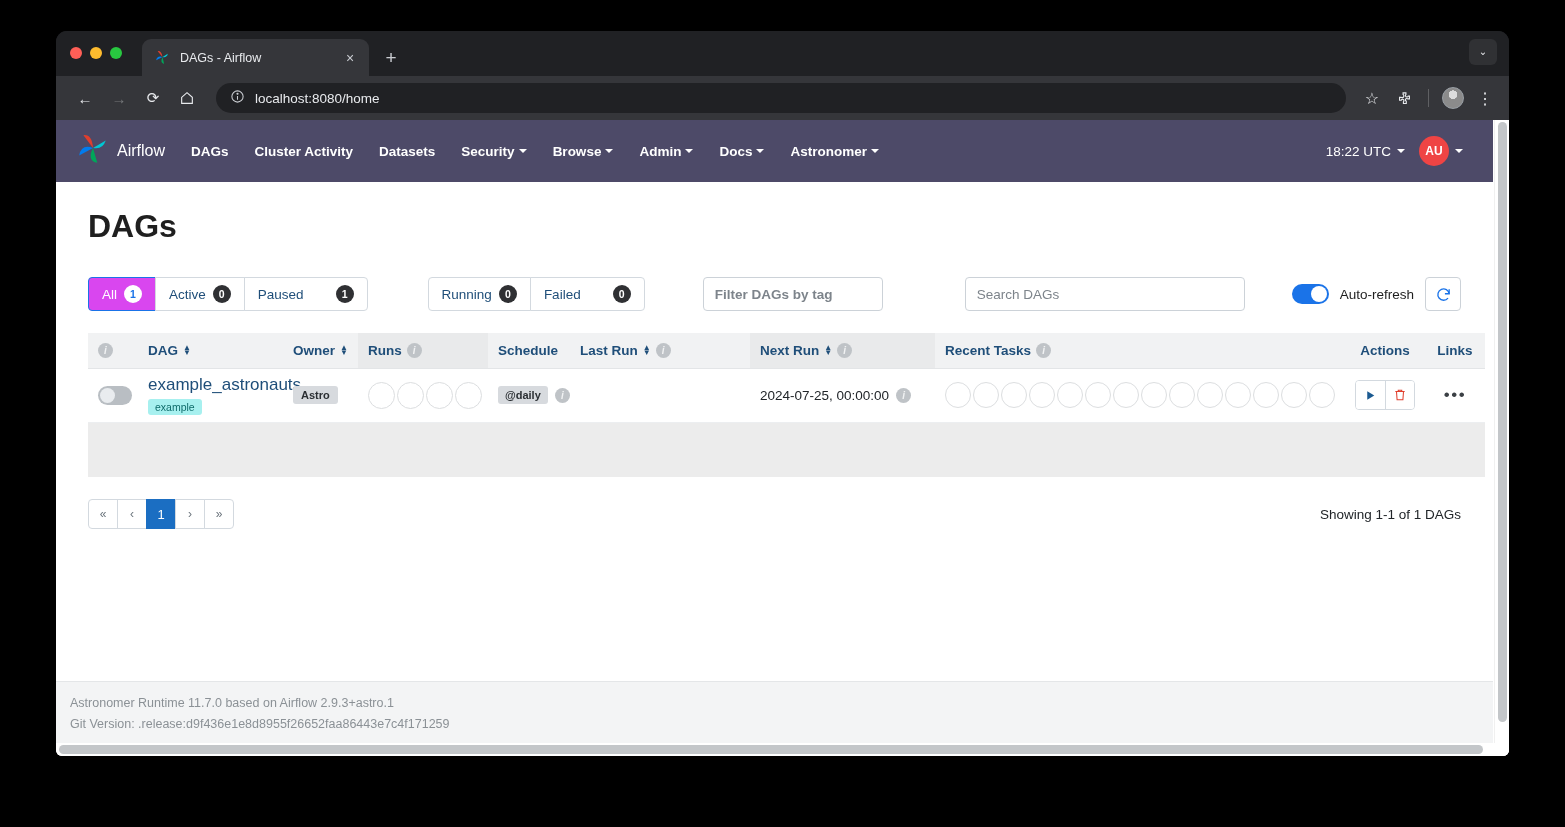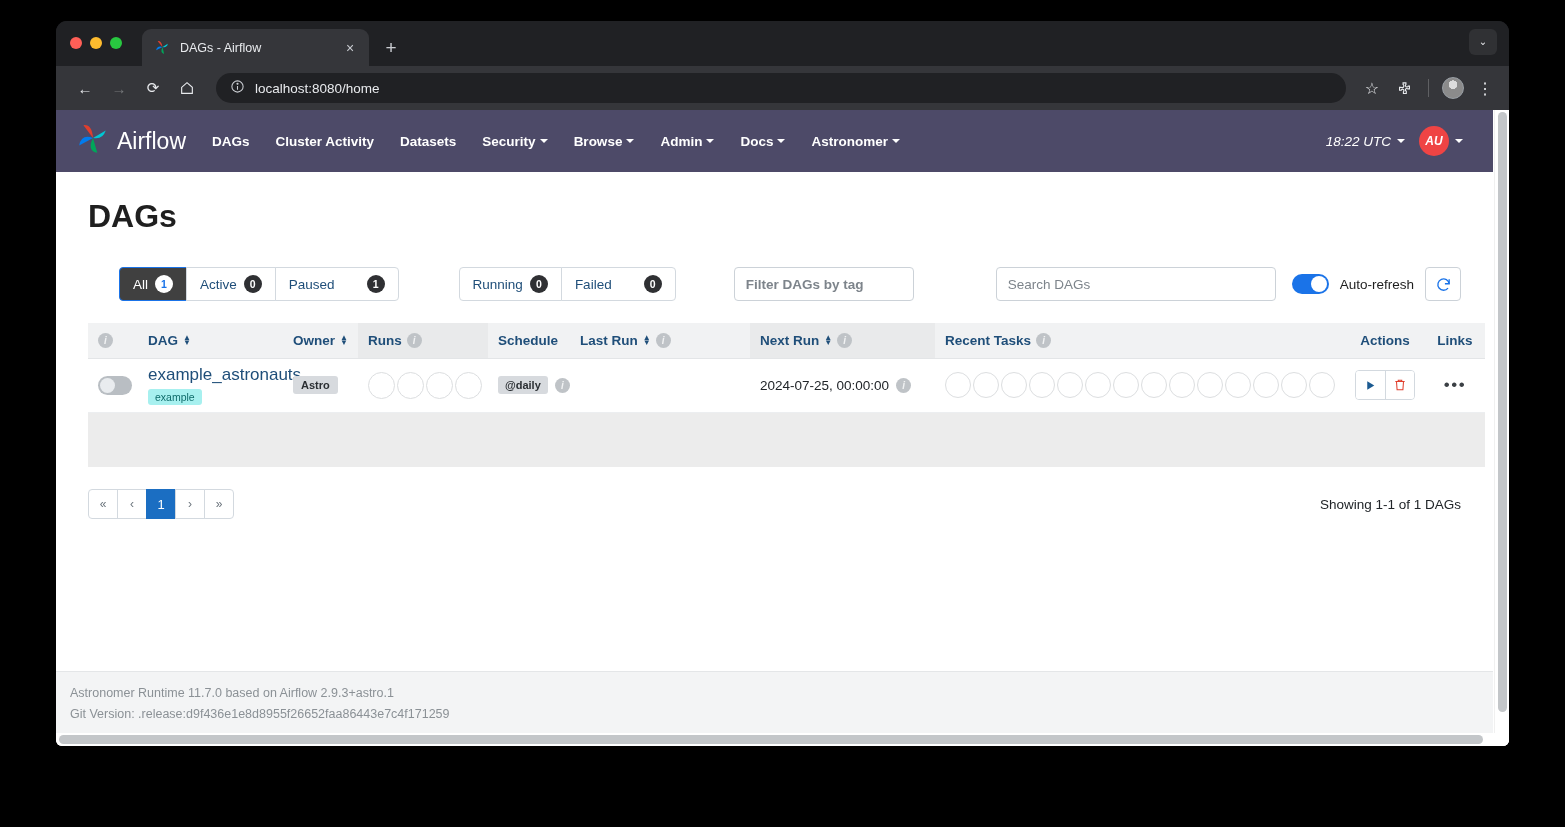--- a/index.html
+++ b/index.html
@@ -7,21 +7,21 @@
     margin: 0; padding: 0;
     width: 1565px; height: 827px;
     background: #000;
     font-family: "Liberation Sans", sans-serif;
     overflow: hidden;
   }
 
   
   #browser-window {
     position: absolute;
-    left: 56px; top: 21px;
+    left: 56px; top: 31px;
     width: 1453px; height: 725px;
     background: #202124;
     border-radius: 11px 11px 6px 6px;
     overflow: hidden;
     box-shadow: 0 14px 48px rgba(0,0,0,0.65);
   }
 
   
   #tab-strip {
     position: relative;
@@ -105,29 +105,29 @@
   }
   #page { width: 1437px; height: 625px; background: #fff; position: relative; }
 
   
   #af-nav {
     height: 62px; background: #4d4a68;
     display: flex; align-items: center;
     padding: 0 30px 0 20px;
   }
   #af-logo { display: flex; align-items: center; gap: 7px; margin-right: 26px; }
-  #af-logo .brand { color: #fff; font-size: 23px; }
+  #af-logo .brand { color: #fff; font-size: 16px; }
   .nav-links { display: flex; align-items: center; gap: 26px; flex: 1; }
   .nav-link {
     color: #fff; font-size: 13.5px; font-weight: bold;
     display: flex; align-items: center; gap: 4px;
     white-space: nowrap;
   }
   .caret { border-left: 4px solid transparent; border-right: 4px solid transparent; border-top: 4px solid #fff; }
-  #af-nav-right { display: flex; gap: 14px; font-style: italic; }
+  #af-nav-right { display: flex; gap: 14px; }
   .nav-time { color: #fff; font-size: 13.5px; display: flex; align-items: center; gap: 6px; }
   .avatar-circle {
     width: 30px; height: 30px; border-radius: 50%;
     background: #ef4444; color: #fff;
     font-size: 12px; font-weight: bold;
     display: flex; align-items: center; justify-content: center;
   }
 
   
   #content { padding: 26px 32px 0 32px; }
@@ -137,21 +137,21 @@
   .btn-group { display: flex; }
   .filter-btn {
     height: 34px; padding: 0 13px;
     border: 1px solid #d3d9df; background: #fff;
     display: flex; align-items: center; gap: 7px;
     font-size: 13.5px; color: #1f4e79;
     margin-left: -1px;
   }
   .filter-btn:first-child { margin-left: 0; border-radius: 4px 0 0 4px; }
   .filter-btn:last-child { border-radius: 0 4px 4px 0; gap: 32px; }
-  .filter-btn.active { background: #404040; border-color: #1a73e8; color: #fff; margin-left: 31px; }
+  .filter-btn.active { background: #d946ef; border-color: #1a73e8; color: #fff; }
   .badge {
     min-width: 18px; height: 18px; padding: 0 5px; border-radius: 9px;
     background: #2f3033; color: #fff; font-size: 10.5px; font-weight: bold;
     display: flex; align-items: center; justify-content: center;
   }
   .filter-btn.active .badge { background: #fff; color: #1a73e8; }
 
   .txt-input {
     height: 34px; border: 1px solid #ccd2d8; border-radius: 4px;
     background: #fff; font-size: 13.5px; color: #6b7178;

